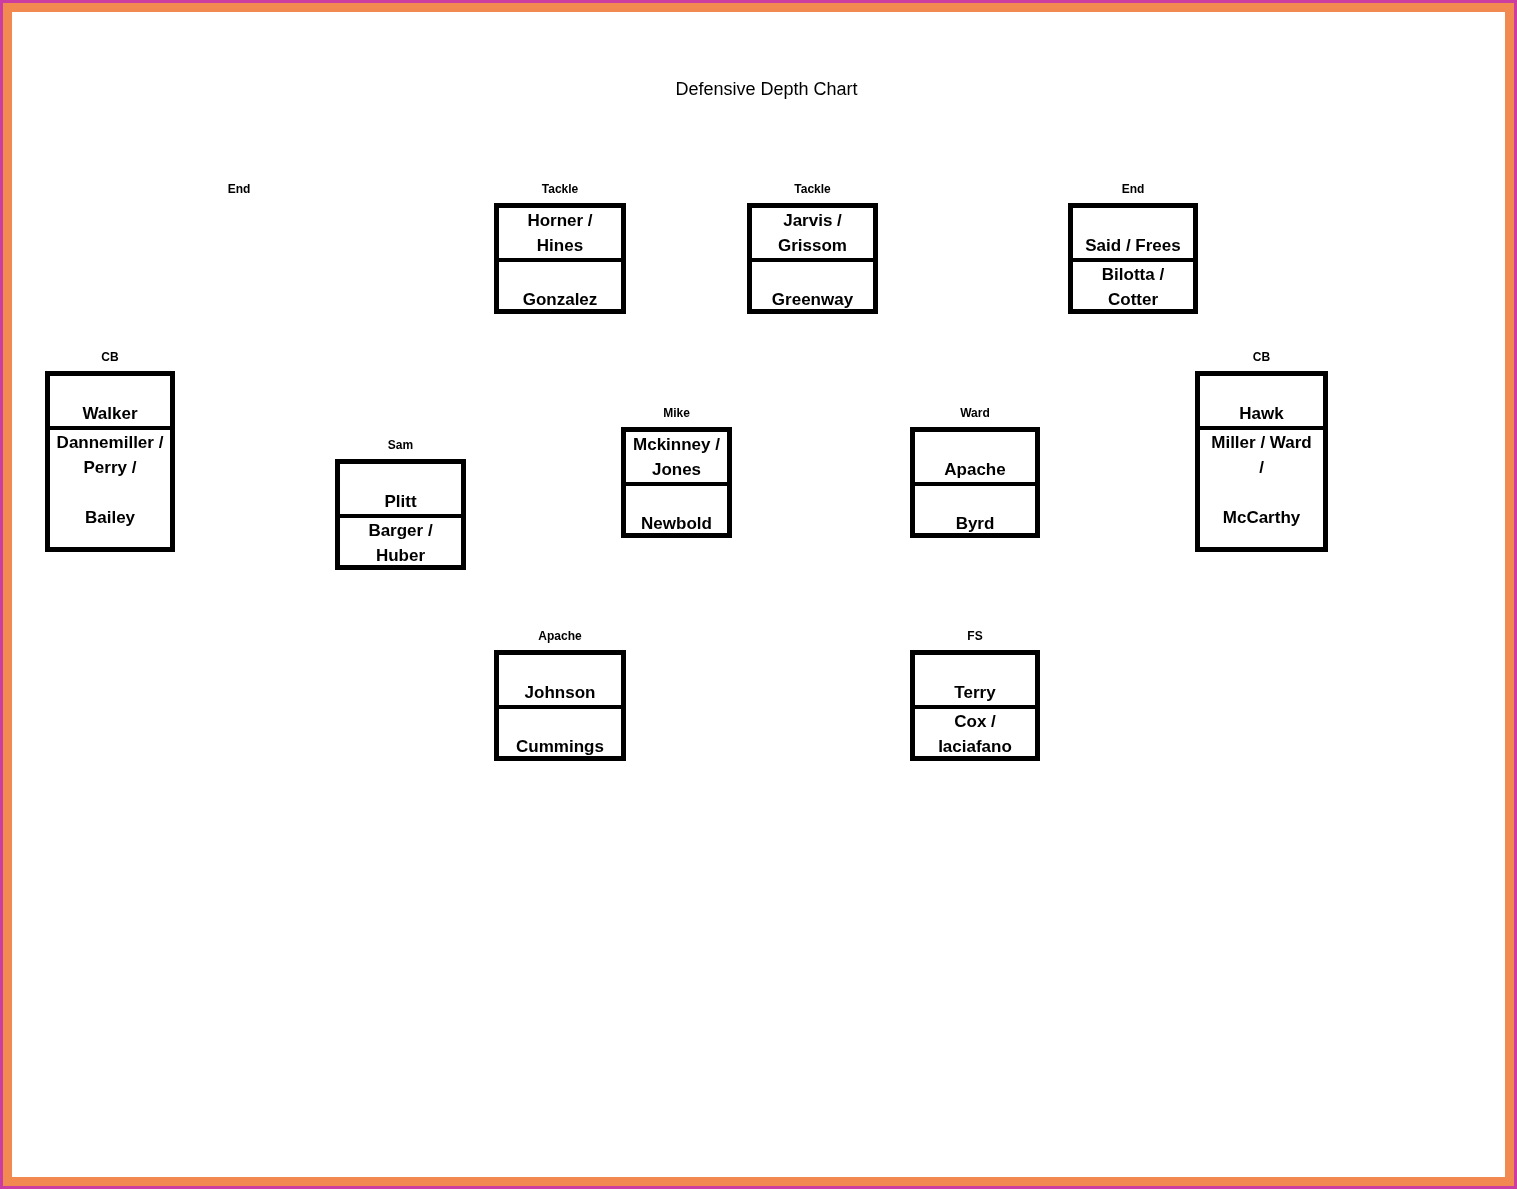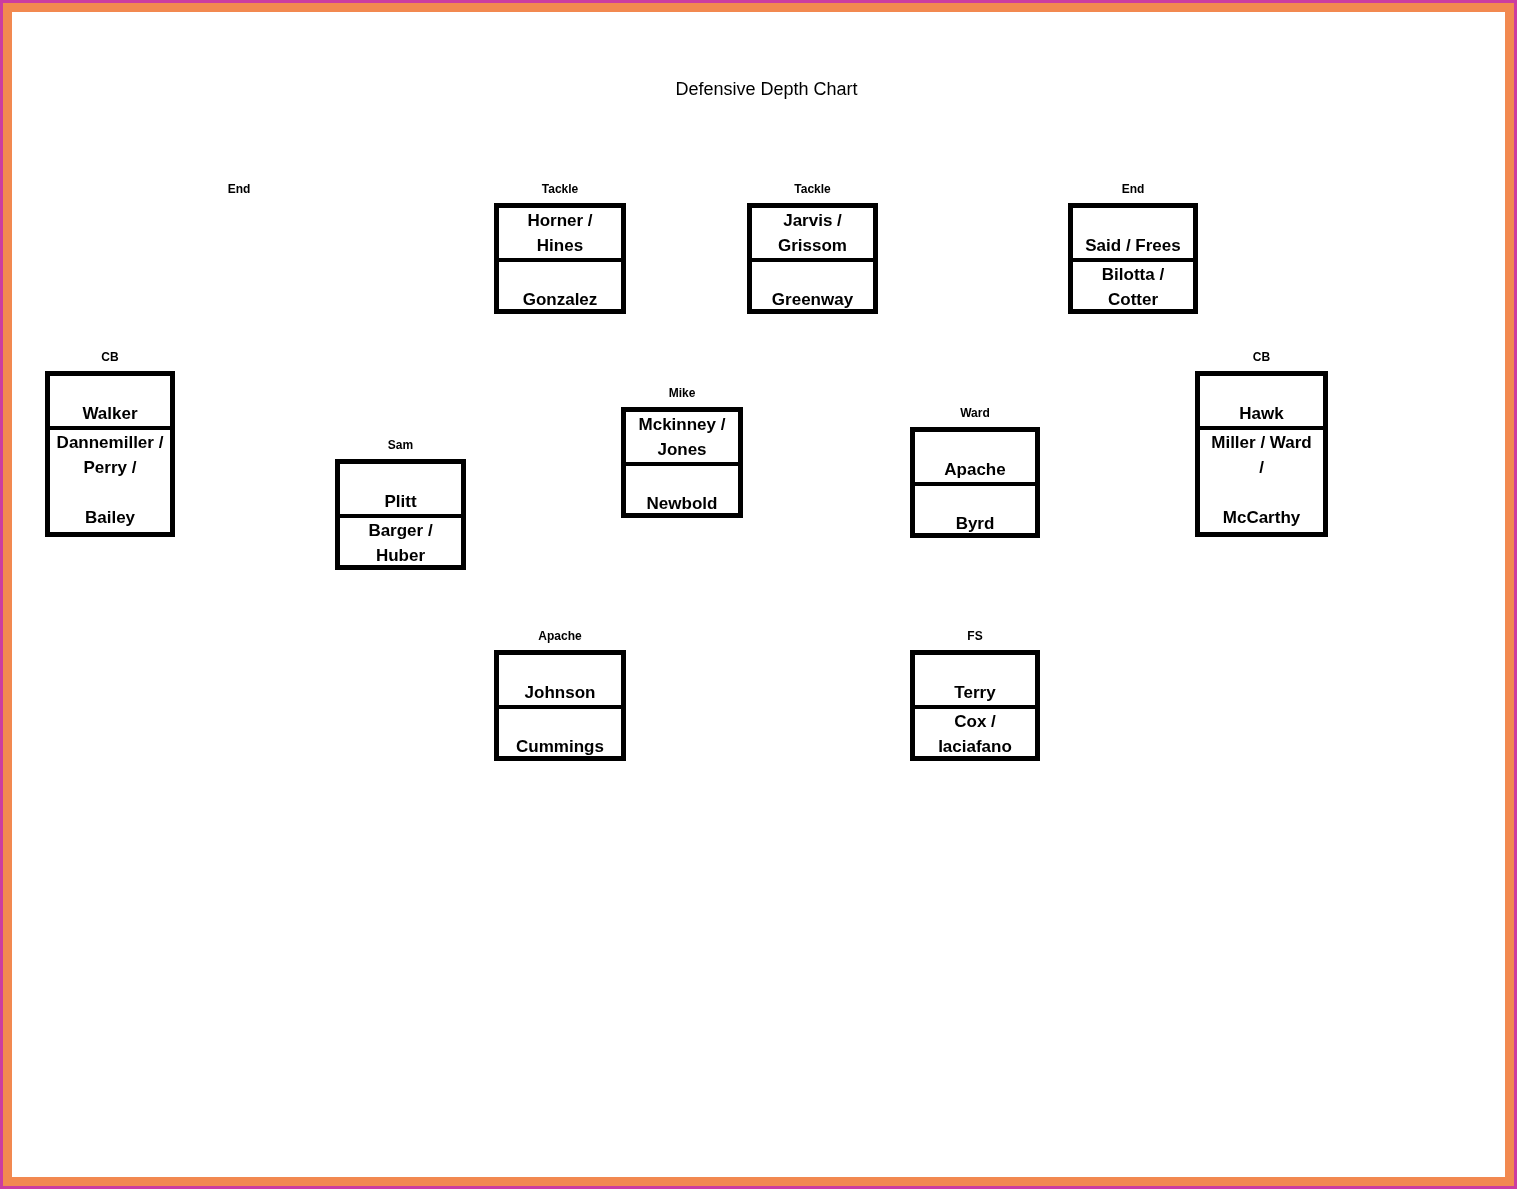--- a/index.html
+++ b/index.html
@@ -55,21 +55,21 @@
     height: 50px;
     overflow: hidden;
     text-align: center;
     font-size: 17px;
     font-weight: 700;
     line-height: 25px;
     color: #000;
     white-space: pre-line;
   }
   .cell.backup { height: 51px; border-top: 4px solid var(--box-border); }
-  .pos.tall .cell.backup { height: 106px; }
+  .pos.tall .cell.backup { height: 121px; }
 </style>
 </head>
 <body>
 
 <div class="page">
 
   <div class="title">Defensive Depth Chart</div>
 
   <div class="pos" style="left:170px; top:174px; width:132px;">
     <div class="pos-label">End</div>
@@ -120,21 +120,21 @@
   <div class="pos" style="left:332px; top:398px; width:131px;margin-top:32px;">
     <div class="pos-label">Sam</div>
     <div class="pos-box">
       <div class="cell starter">
 Plitt</div>
       <div class="cell backup">Barger /
 Huber</div>
     </div>
   </div>
 
-  <div class="pos" style="left:618px; top:378px; width:122px;">
+  <div class="pos" style="left:618px; top:398px; width:111px;">
     <div class="pos-label">Mike</div>
     <div class="pos-box">
       <div class="cell starter">Mckinney /
 Jones</div>
       <div class="cell backup">
 Newbold</div>
     </div>
   </div>
 
   <div class="pos" style="left:907px; top:398px; width:130px;">

